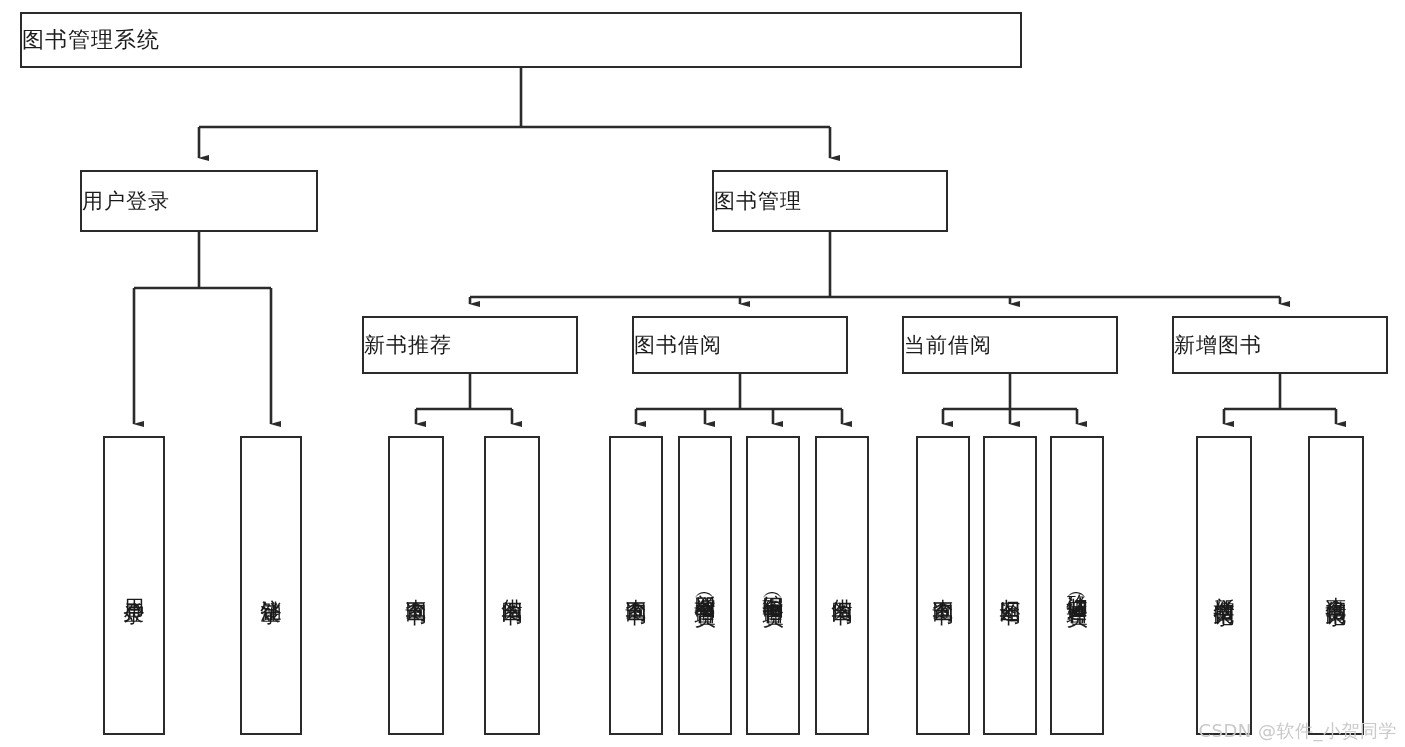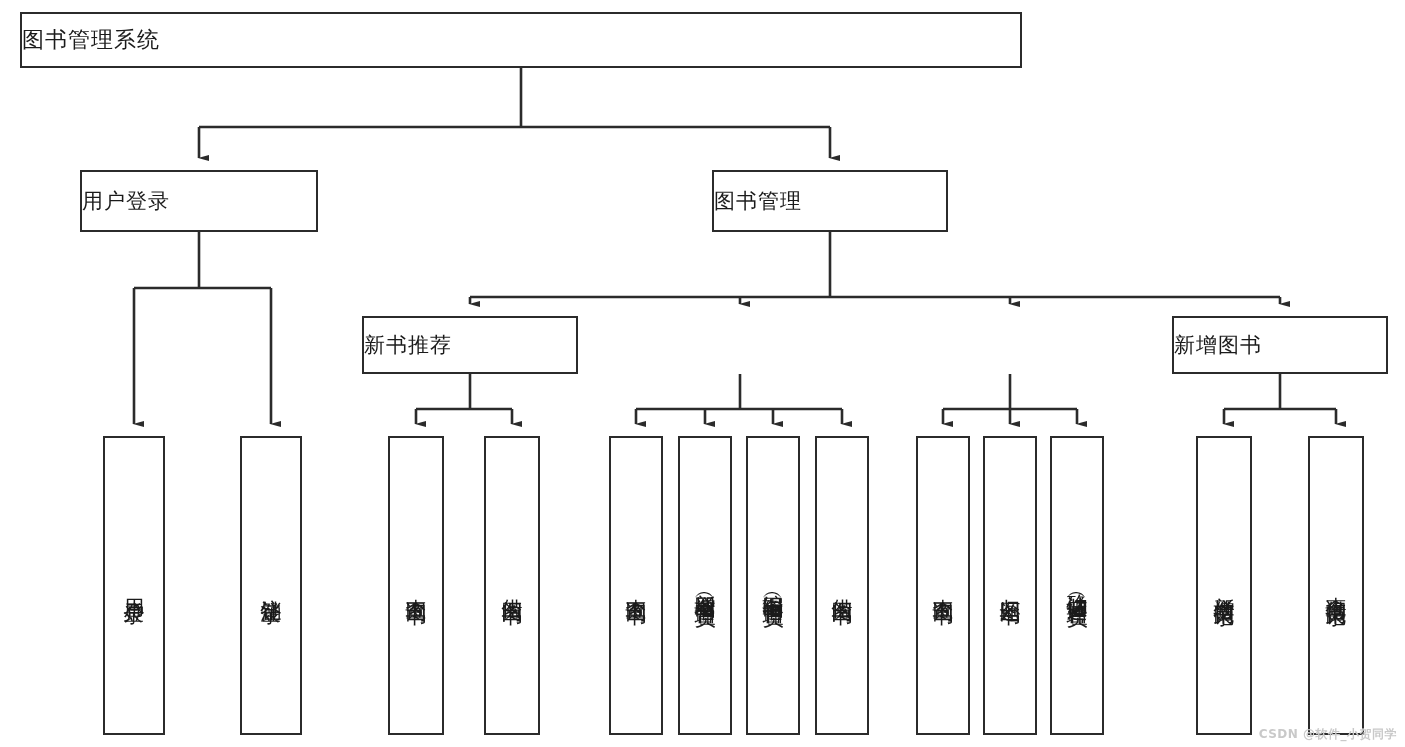--- a/index.html
+++ b/index.html
@@ -7,22 +7,22 @@
   #canvas{position:relative;width:1405px;height:747px;background:#ffffff;overflow:hidden;}
   svg.edges{position:absolute;left:0;top:0;width:1405px;height:747px;pointer-events:none;}
   .node{position:absolute;box-sizing:border-box;background:#ffffff;border:2px solid #2b2b2b;
         display:flex;align-items:center;justify-content:flex-start;color:#1b1b1b;}
   .node.h{font-size:21px;letter-spacing:1px;}
   .node.v{writing-mode:vertical-rl;text-orientation:upright;font-size:21px;letter-spacing:2px;
           align-items:center;justify-content:center;line-height:1.05;padding:6px 0;}
   .node.v .lbl{writing-mode:vertical-rl;text-orientation:upright;display:block;
                max-height:100%;text-align:center;}
   .node.root{font-size:22px;}
-  #watermark{position:absolute;right:8px;bottom:4px;font-size:12px;color:#c9c9c9;
-             letter-spacing:0.5px;white-space:nowrap;font-weight:bold;}
+  #watermark{position:absolute;right:8px;bottom:4px;font-size:18px;color:#c9c9c9;
+             letter-spacing:0.5px;white-space:nowrap;}
 </style>
 </head>
 <body>
 
 <div id="canvas">
 
   <svg class="edges" viewBox="0 0 1405 747" xmlns="http://www.w3.org/2000/svg">
     <defs>
       <marker id="arr" markerWidth="10" markerHeight="12" refX="3" refY="10" orient="auto" markerUnits="userSpaceOnUse">
         <path d="M0,0 L6,0 L3,11 Z" fill="#2b2b2b"></path>
@@ -79,20 +79,26 @@
   <div class="node h" style="left:80px;top:170px;width:238px;height:62px;">
     <span>用户登录</span>
   </div>
   <div class="node h" style="left:712px;top:170px;width:236px;height:62px;">
     <span>图书管理</span>
   </div>
 
   <div class="node h" style="left:362px;top:316px;width:216px;height:58px;">
     <span>新书推荐</span>
   </div>
+  <div class="node h" style="left:632px;top:316px;width:216px;height:58px;">
+    <span>图书借阅</span>
+  </div>
+  <div class="node h" style="left:902px;top:316px;width:216px;height:58px;">
+    <span>当前借阅</span>
+  </div>
   <div class="node h" style="left:1172px;top:316px;width:216px;height:58px;">
     <span>新增图书</span>
   </div>
 
   <div class="node v" style="left:103px;top:436px;width:62px;height:299px;">
     <span class="lbl">用户登录</span>
   </div>
   <div class="node v" style="left:240px;top:436px;width:62px;height:299px;">
     <span class="lbl">注销登录</span>
   </div>

